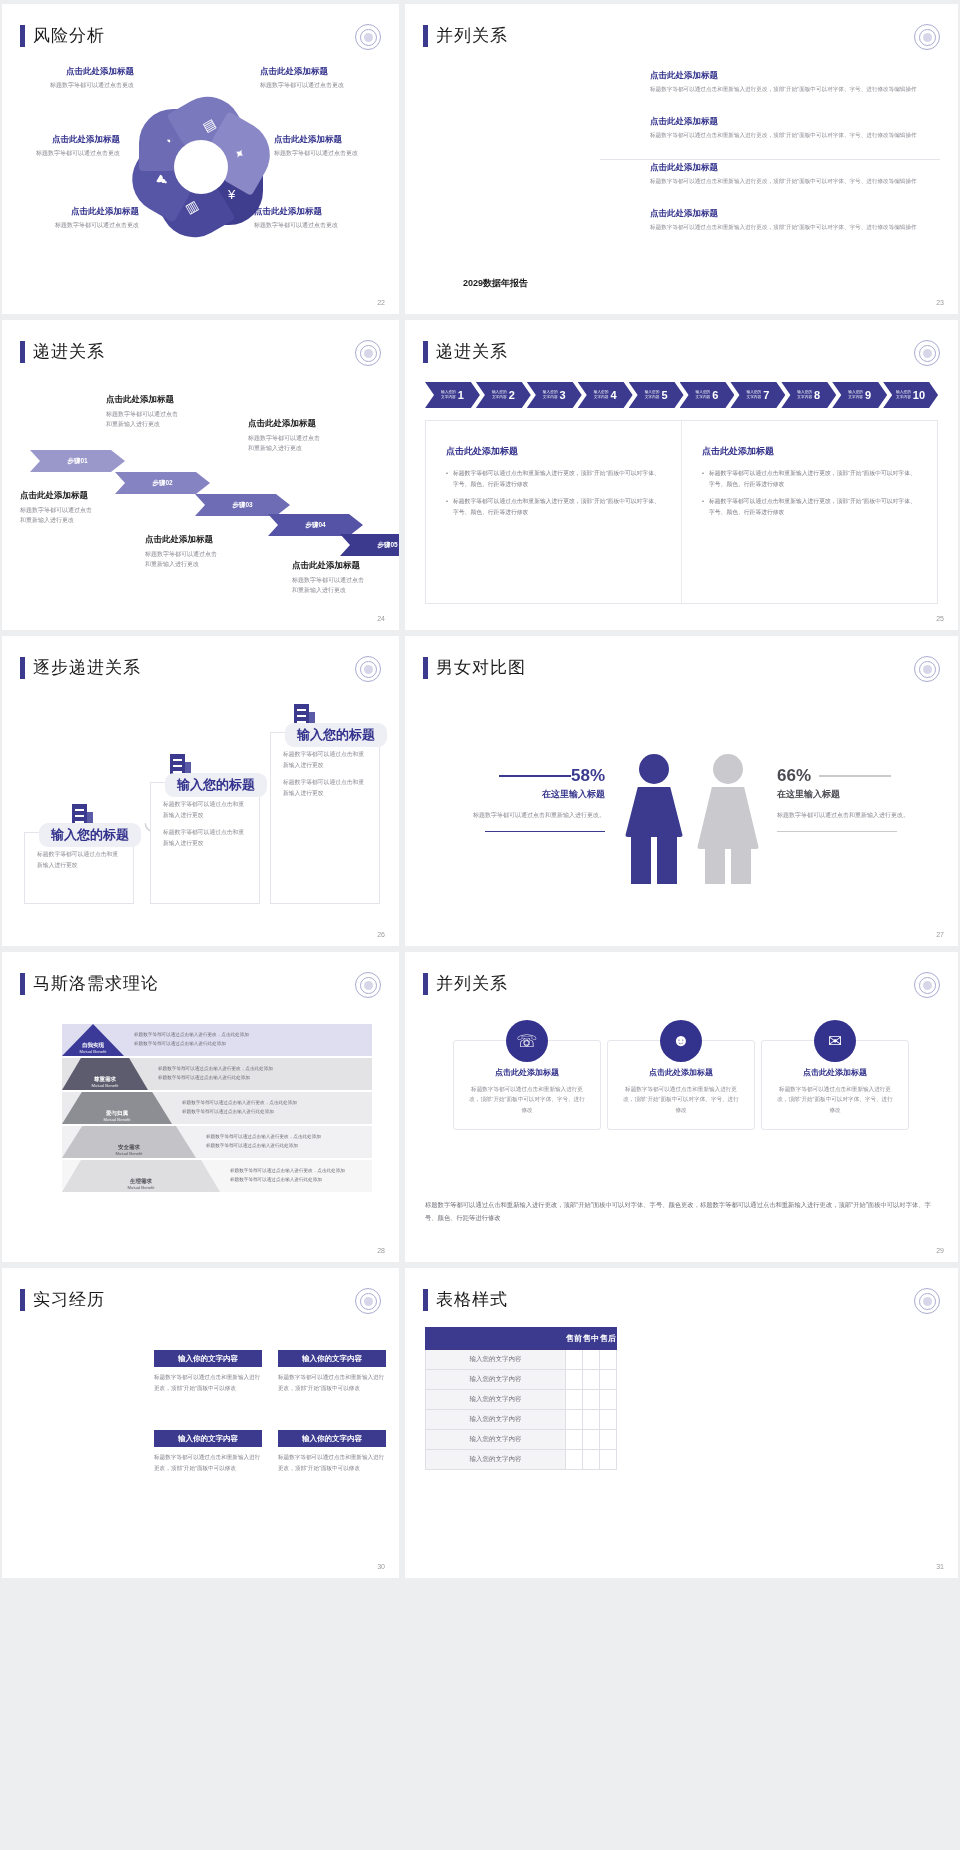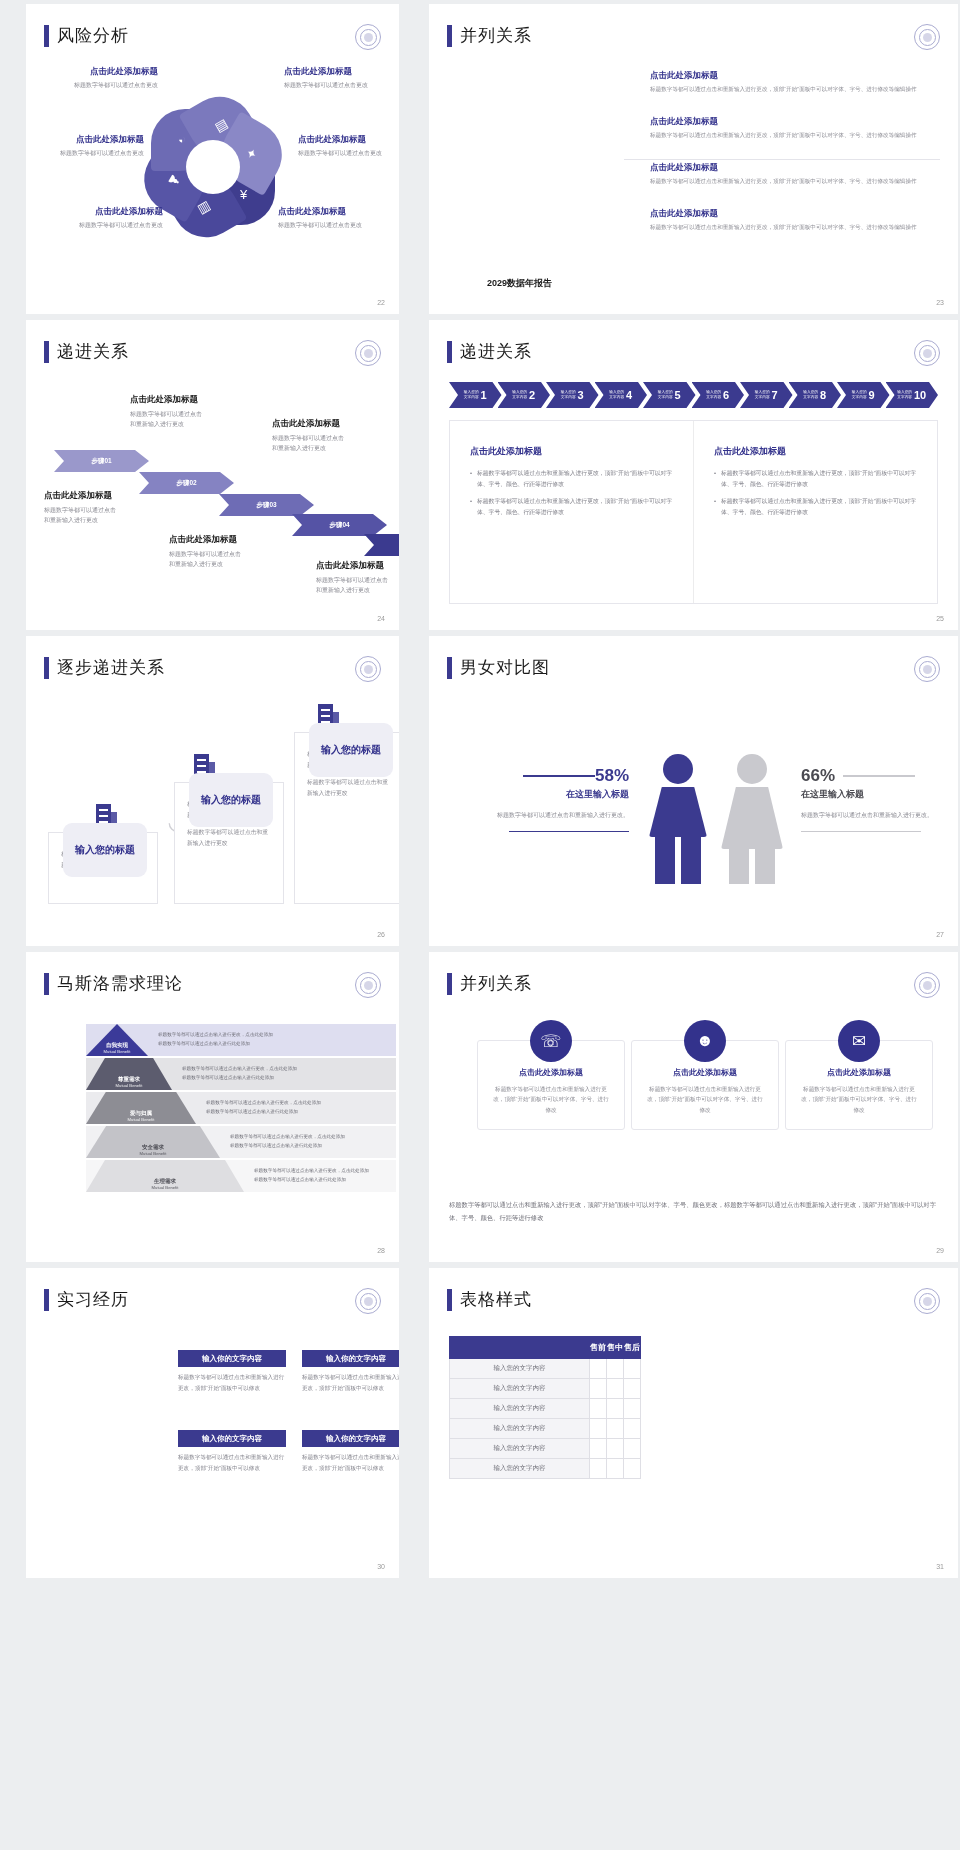--- a/index.html
+++ b/index.html
@@ -13,21 +13,20 @@
     display: grid;
     grid-template-columns: 397px 553px;
     grid-auto-rows: 310px;
     gap: 6px 6px;
     padding: 4px 2px;
   }
   .slide {
     background: #fff;
     position: relative;
     overflow: hidden;
-    margin-left: 24px;
   }
   
   .s-title { position:absolute; left:18px; top:20px; display:flex; align-items:center; gap:8px; }
   .s-bar { width:5px; height:22px; background:#3b3a8f; }
   .s-title-text { font-size:17px; color:#1b1b1b; letter-spacing:1px; }
   .seal {
     position:absolute; right:18px; top:20px; width:26px; height:26px;
     border-radius:50%; border:1px solid #8d8fc0; opacity:.75;
     display:flex; align-items:center; justify-content:center;
   }
@@ -84,21 +83,21 @@
   .twocol .col{flex:1;padding:24px 20px;}
   .twocol .col:first-child{border-right:1px solid #ececed;}
   .twocol h4{font-size:9px;color:#33328c;margin-bottom:10px;}
   .twocol li{list-style:none;font-size:5.8px;color:#7d7d86;line-height:1.85;margin-bottom:7px;
     padding-left:7px;position:relative;}
   .twocol li::before{content:"•";position:absolute;left:0;color:#7d7d86;}
 
   
   .stepcard{position:absolute;border:1px solid #e4e4ea;background:#fff;}
   .stepcard .cap{position:absolute;left:14px;top:-10px;background:#eeeef5;color:#33328c;
-    font-size:10px;font-weight:bold;padding:20px 12px;border-radius:9px;white-space:nowrap;}
+    font-size:13px;font-weight:bold;padding:3px 12px;border-radius:9px;white-space:nowrap;}
   .stepcard p{font-size:5.8px;color:#8b8b93;line-height:1.85;margin:0 0 7px;}
   .bldg{position:absolute;width:22px;height:26px;}
   .bldg .b1{position:absolute;left:0;top:0;width:15px;height:26px;background:#3b3a8f;}
   .bldg .b2{position:absolute;left:15px;top:8px;width:6px;height:18px;background:#5b5aa6;}
   .bldg .w{position:absolute;left:3px;width:9px;height:2px;background:#fff;}
   .carw{position:absolute;color:#cfcfd4;font-size:20px;}
 
   
   .person{position:absolute;}
   .person .head{border-radius:50%;}
@@ -585,21 +584,21 @@
 
   <div class="slide">
     <div class="s-title">
       <div class="s-bar"></div>
       <div class="s-title-text">表格样式</div>
     </div>
     <div class="seal">
         <div class="inner"></div>
       </div>
 
-    <table style="top:68px;">
+    <table style="top:59px;">
       <thead>
         <tr>
           <th style="width:140px;"></th>
           <th>售前</th>
           <th>售中</th>
           <th>售后</th>
         </tr>
       </thead>
       <tbody>
         <tr>

